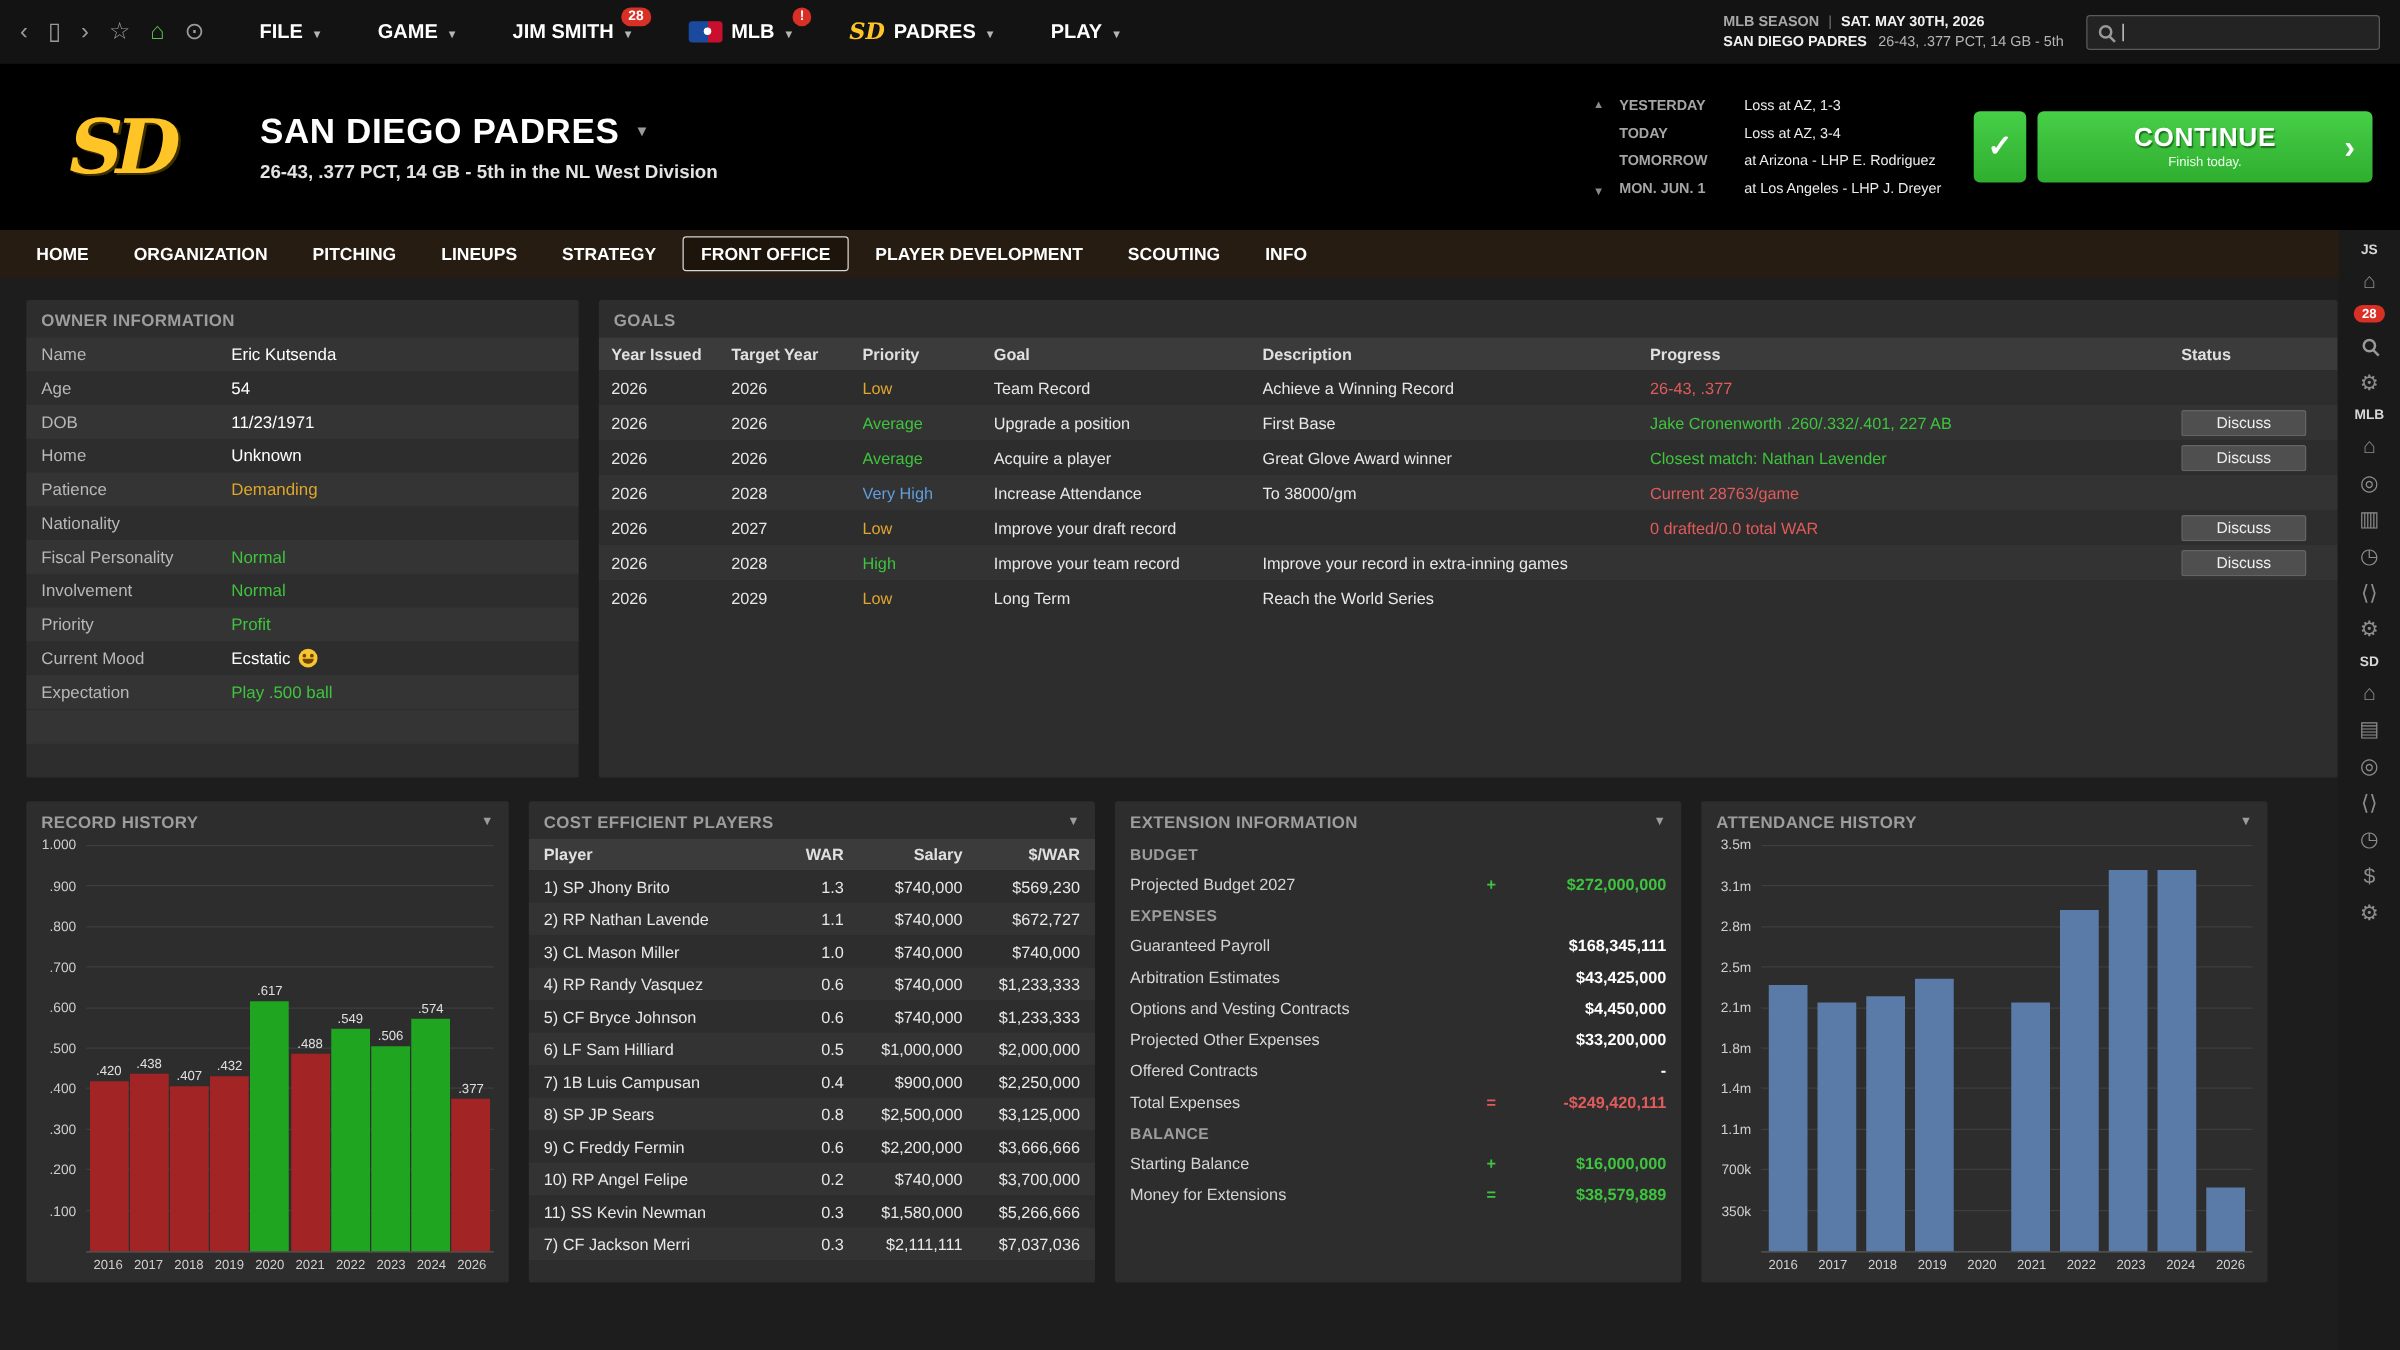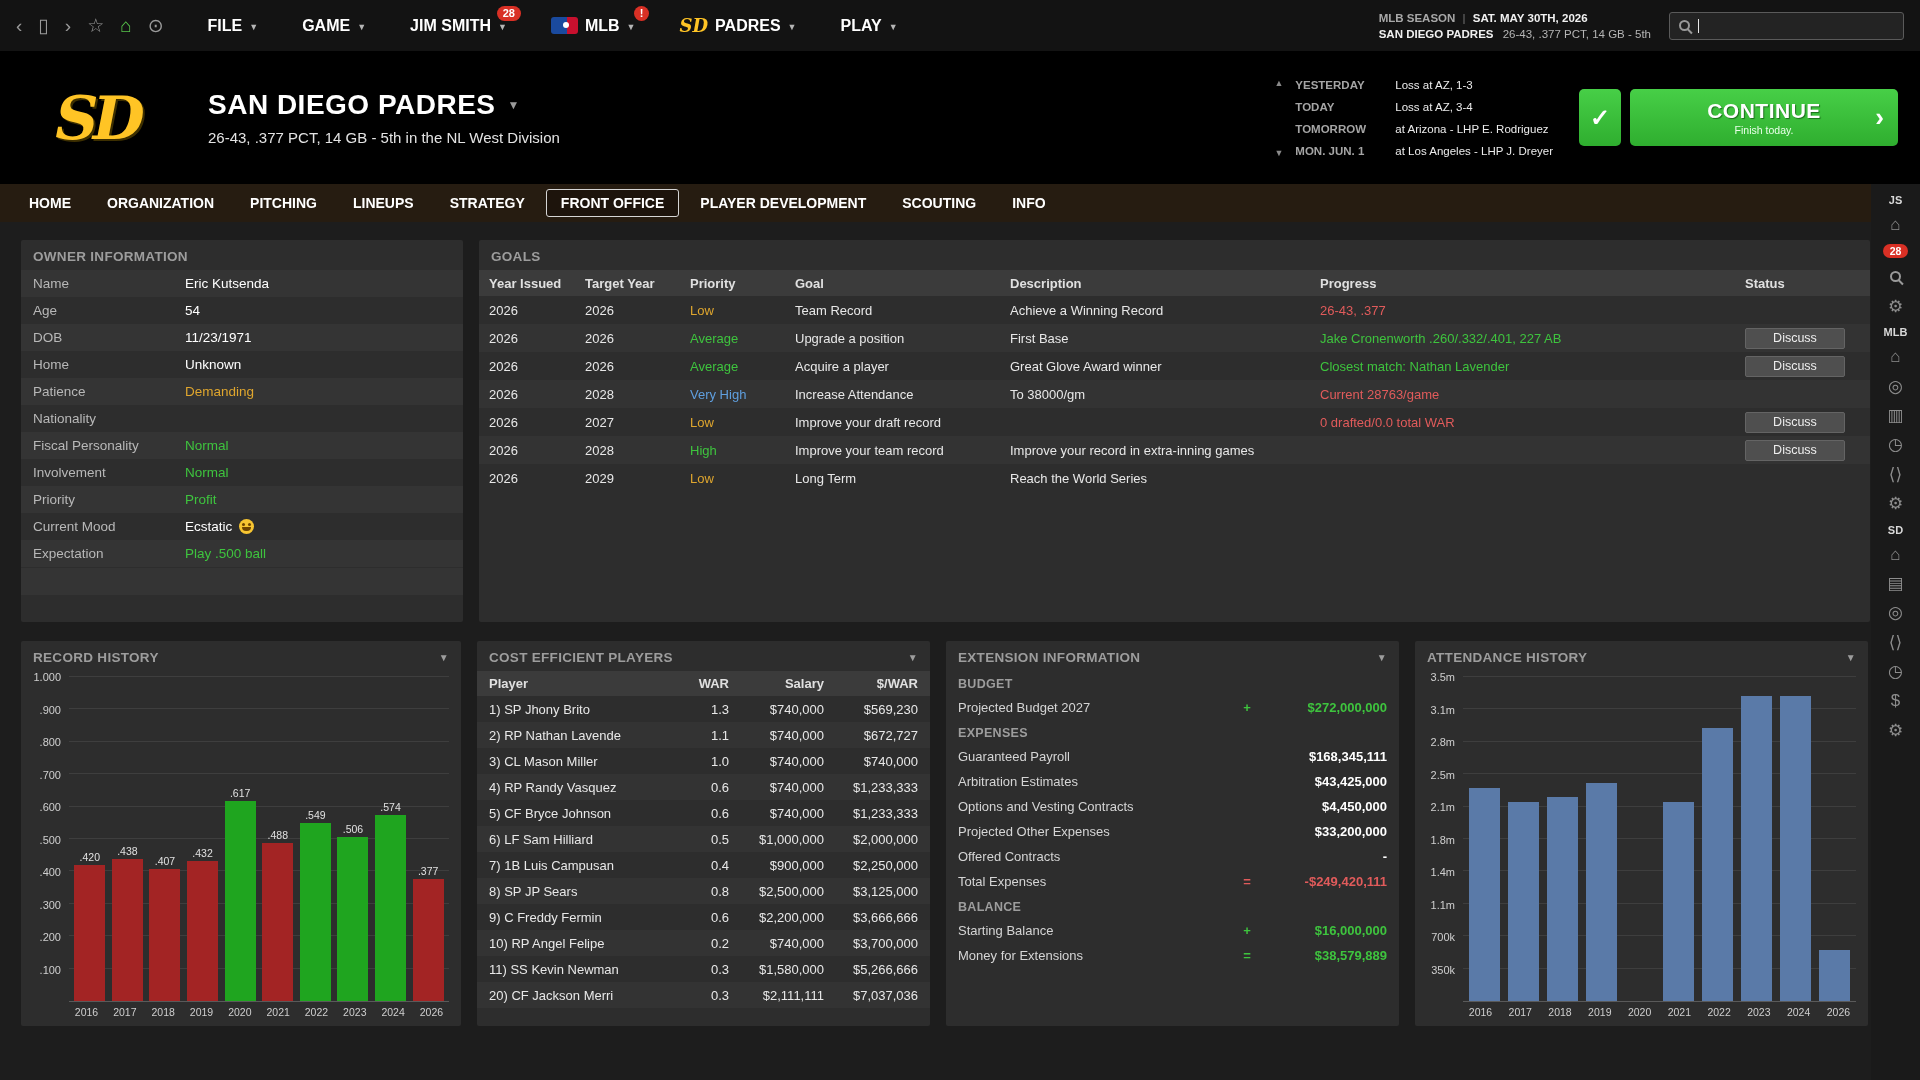--- a/index.html
+++ b/index.html
@@ -33,21 +33,21 @@
   .icon-search::after{content:'';position:absolute;width:7px;height:2px;background:#999;bottom:-3px;right:-5px;transform:rotate(45deg)}
 
   
   .header{height:133px;background:#000;display:flex;align-items:center;padding:0 22px;flex:0 0 auto}
   .team-logo{width:150px;text-align:center;font-family:"DejaVu Serif",serif;font-style:italic;font-weight:bold;
     font-size:60px;color:#FFC425;text-shadow:2px 2px 0 #3d2f00;letter-spacing:-6px;flex:0 0 auto}
   .title-block{margin-left:36px;flex:1 1 auto;min-width:0}
   .team-name-row{display:flex;align-items:center;gap:12px}
   .team-name-row h1{color:#fff;font-size:28px;letter-spacing:.5px}
   .chev-lg{color:#9a9a9a;font-size:12px;cursor:pointer}
-  .record-line{color:#e3e3e3;font-size:15px;margin-top:8px;font-weight:normal}
+  .record-line{color:#e3e3e3;font-size:15px;margin-top:8px;font-weight:bold}
   .schedule{display:flex;gap:12px;margin-right:26px;flex:0 0 auto}
   .sched-chevrons{display:flex;flex-direction:column;justify-content:space-between;color:#8a8a8a;
     font-size:9px;padding:4px 0;cursor:pointer}
   .sched-rows{display:flex;flex-direction:column;justify-content:center}
   .sched-row{display:flex;height:22px;align-items:center;font-size:11.5px;cursor:pointer}
   .sched-label{width:100px;color:#a5a5a5;font-weight:bold}
   .sched-value{color:#ececec;white-space:nowrap}
   .continue-area{display:flex;gap:9px;align-items:center;flex:0 0 auto}
   .check-btn{width:42px;height:57px;border-radius:5px;background:linear-gradient(#47cf47,#2fae2f);
     display:flex;align-items:center;justify-content:center;cursor:pointer}
@@ -105,21 +105,21 @@
   .goals-header{display:grid;grid-template-columns:96px 105px 105px 215px 310px 1fr 115px;
     background:#3b3b3b;height:26px;align-items:center;padding:0 10px;color:#e0e0e0;font-weight:bold;font-size:13px}
   .goals-row{display:grid;grid-template-columns:96px 105px 105px 215px 310px 1fr 115px;
     height:28px;align-items:center;padding:0 10px;font-size:13px;color:#e8e8e8}
   .goals-row:nth-child(even){background:#333333}
   .goals-cell{overflow:hidden;white-space:nowrap;text-overflow:ellipsis;padding-right:6px}
   .discuss-btn{background:#4f4f4f;border:1px solid #646464;color:#eee;font-size:12.5px;height:21px;
     width:100px;text-align:center;border-radius:2px;cursor:pointer;line-height:19px}
 
   
-  .chart-panel{width:440px;height:385px;display:flex;flex-direction:column}
+  .chart-panel{width:386px;height:385px;display:flex;flex-direction:column}
   .chart-panel.wide{width:453px}
   .chart{flex:1 1 auto;display:grid;grid-template-columns:44px 1fr;grid-template-rows:1fr 20px;
     padding:6px 12px 4px 4px}
   .y-axis{position:relative;font-size:11px;color:#cfcfcf}
   .ytick{position:absolute;right:8px;transform:translateY(50%);line-height:1}
   .plot{position:relative;border-bottom:1px solid #5a5a5a;display:flex;align-items:flex-end;
     justify-content:space-around;padding:0 2px}
   .gridline{position:absolute;left:0;right:0;height:1px;background:#3e3e3e}
   .bar-slot{position:relative;z-index:1;width:31px;height:100%;display:flex;flex-direction:column;
     justify-content:flex-end;align-items:center}
@@ -587,21 +587,21 @@
                   <div class="num">$740,000</div>
                   <div class="num">$3,700,000</div>
                 </div>
                 <div class="players-row">
                   <div class="pname">11) SS Kevin Newman</div>
                   <div class="num">0.3</div>
                   <div class="num">$1,580,000</div>
                   <div class="num">$5,266,666</div>
                 </div>
                 <div class="players-row">
-                  <div class="pname">20) CF Jackson Merri</div>
+                  <div class="pname">7) CF Jackson Merri</div>
                   <div class="num">0.3</div>
                   <div class="num">$2,111,111</div>
                   <div class="num">$7,037,036</div>
                 </div>
               </div>
           </div>
 
           <div class="panel ext-panel">
             <div class="panel-title">
               <span>EXTENSION INFORMATION</span>

